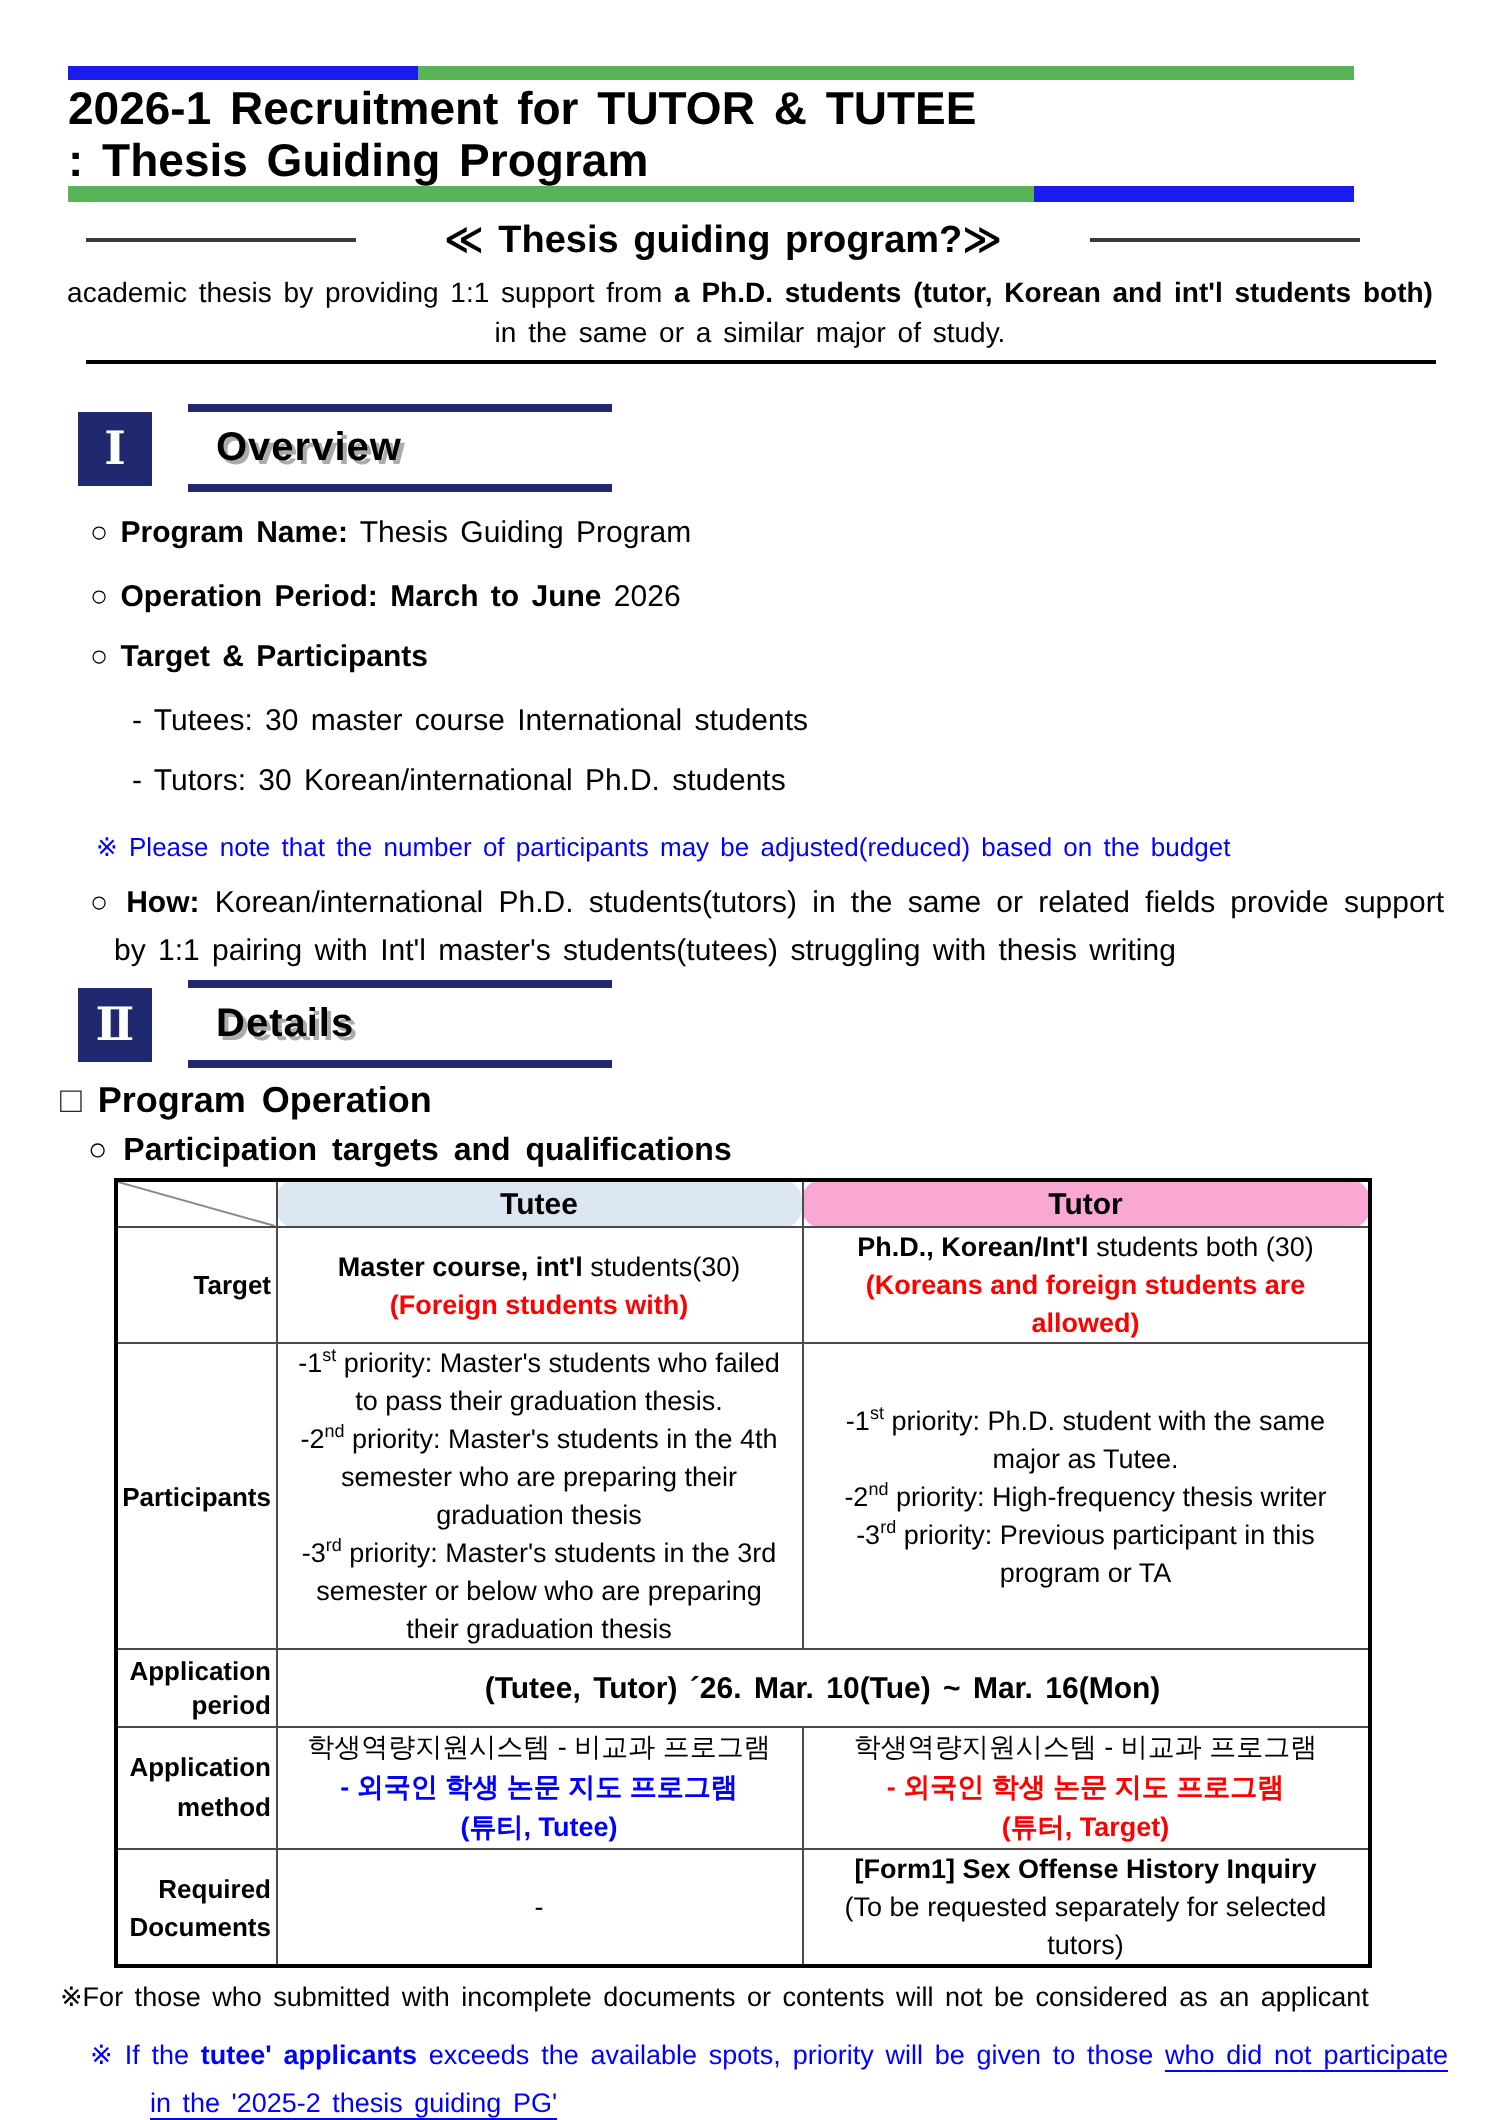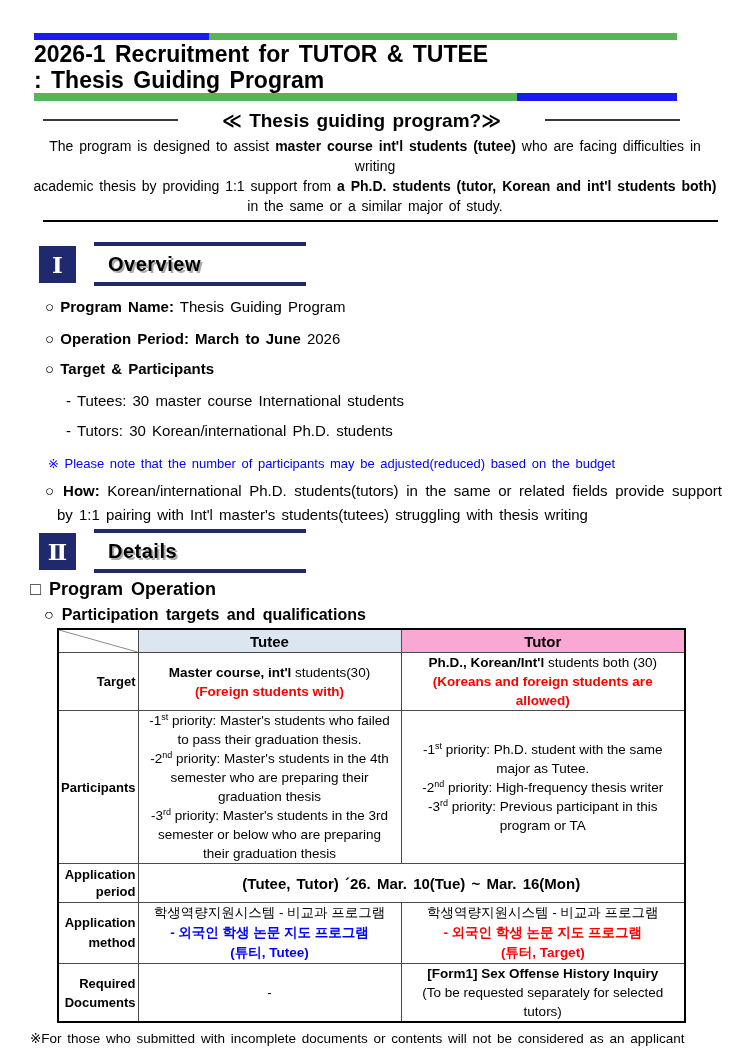--- a/index.html
+++ b/index.html
@@ -61,21 +61,21 @@
   .prog-op .sq { font-weight:normal; color:#2a2a2a; margin-right:8px; }
   .part-line { margin:6px 0 0 44px; font-size:16px; word-spacing:3px;font-weight:bold; }
   .part-line .circ { margin-right:8px; }
 
   
   table.info-table {
     margin:4px 0 0 57px; border-collapse:collapse; table-layout:fixed; width:627px;
     font-size:13.5px; border:2px solid #000;
   }
   .info-table td, .info-table th { border:1px solid #4a4a4a; text-align:center; vertical-align:middle; padding:0 3px; }
-  .info-table th { font-size:15px; height:22px; padding:0; }
+  .info-table th { font-size:15px; height:22px; padding:0;border-radius:10px; }
   th.corner { position:relative; background:#fff; }
   th.corner svg { position:absolute; left:0; top:0; width:100%; height:100%; display:block; }
   th.th-tutee { background:#dce6f1; }
   th.th-tutor { background:#f9a8d4; }
   td.lbl { font-weight:bold; font-size:13px; line-height:17px; padding:0 2px;text-align:right; }
   td.lbl span { display:block; }
   .row-target td { height:38px; line-height:19px; }
   .red-bold { color:#ff0000; font-weight:bold; }
   .blue-bold { color:#0000ff; font-weight:bold; }
   .row-qual td.qcell { height:152px; line-height:19px; padding:0 6px; }
@@ -112,21 +112,20 @@
     <div class="seg-blue"></div>
   </div>
 
   <div class="subtitle-row">
     <span class="hline"></span>
     <span class="subtitle">≪ Thesis guiding program?≫</span>
     <span class="hline"></span>
   </div>
 
   <div class="intro">
-    <div><span>The program is designed to assist </span><b>master course int'l students (tutee)</b><span> who are facing difficulties in writing</span></div>
     <div><span>academic thesis by providing 1:1 support from </span><b>a Ph.D. students (tutor, Korean and int'l students both)</b></div>
     <div>in the same or a similar major of study.</div>
   </div>
   <div class="rule"></div>
 
   <div class="section-heading sh1">
     <div class="numeral-box">Ⅰ</div>
     <div class="sec-lines">
       <span class="sec-title">Overview</span>
     </div>

